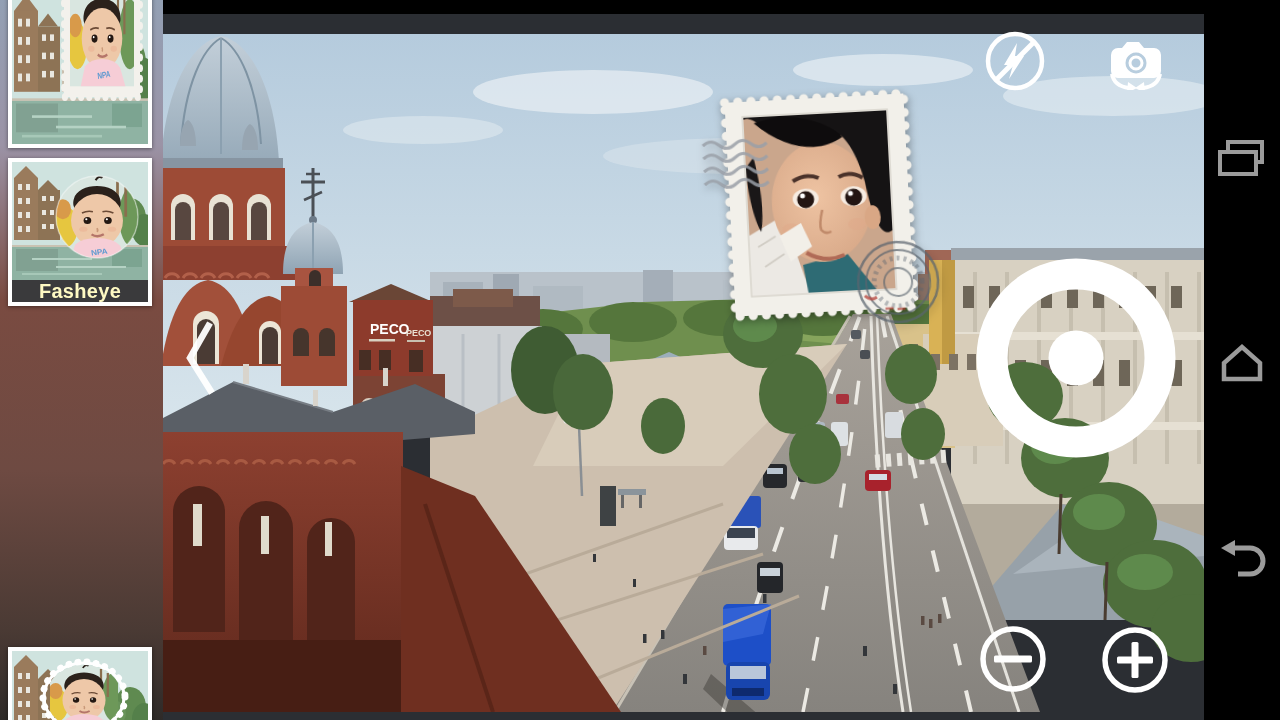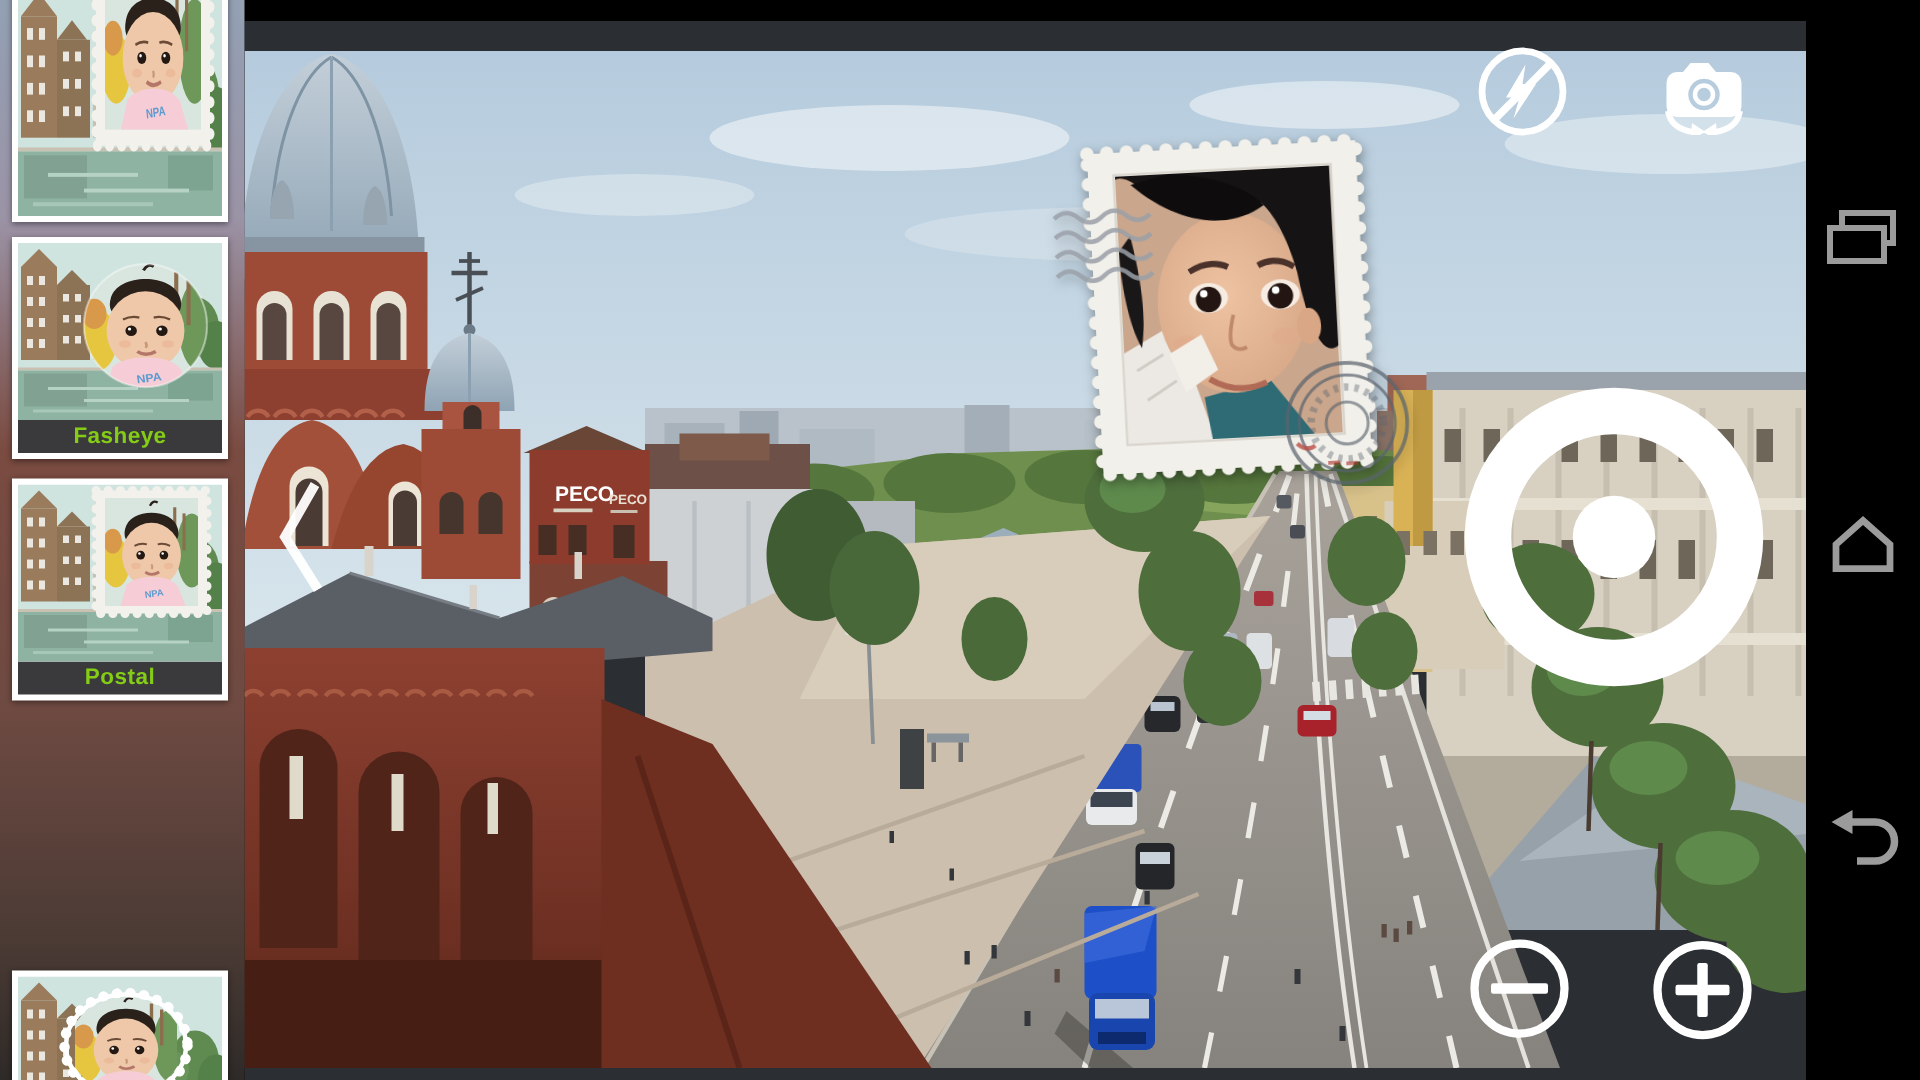--- a/index.html
+++ b/index.html
@@ -9,21 +9,21 @@
   .viewfinder{position:absolute;left:163px;top:14px;width:1041px;height:720px;background:#2b2e33;z-index:1;}
   .scene{position:absolute;left:0;top:20px;width:1041px;height:678px;display:block;}
 
   
   .sidebar{position:absolute;left:0;top:0;width:163px;height:720px;z-index:30;
     background:linear-gradient(180deg,#93a0b4 0px,#9b93a6 145px,#7a4b41 300px,#6e4a42 470px,#4a3a34 630px,#2e2a28 720px);}
   .card{position:absolute;left:8px;width:144px;background:#fff;padding:4px;box-sizing:border-box;
     box-shadow:0 1px 4px rgba(0,0,0,.45);cursor:pointer;}
   .thumb{display:block;width:136px;height:118px;}
   .thumb.tall{height:154px;}
-  .fxlabel{height:22px;background:#3a3a3c;color:#84cc16;font-weight:bold;font-size:15px;line-height:22px;
+  .fxlabel{height:22px;background:#3a3a3c;color:#fef9c3;font-weight:bold;font-size:20px;line-height:22px;
     text-align:center;letter-spacing:.3px;}
 
   
   .navbar{position:absolute;left:1204px;top:0;width:76px;height:720px;background:#000;z-index:40;}
   .navbtn{position:absolute;left:0;width:76px;height:56px;display:flex;align-items:center;justify-content:center;cursor:pointer;}
 
   
   .ctl{position:absolute;z-index:20;cursor:pointer;background:none;border:none;padding:0;}
   .stamp-wrap{position:absolute;left:722px;top:90px;width:195px;height:230px;z-index:10;
     transform:rotate(-3deg);filter:drop-shadow(1px 3px 4px rgba(0,0,0,.35));cursor:pointer;}
@@ -436,28 +436,20 @@
           </defs>
         <use href="#town"></use>
         <g clip-path="url(#clip-fish)">
             <use href="#baby" x="44" y="12" width="82" height="88"></use>
           </g>
         <circle cx="85" cy="55" r="41" fill="none" stroke="#ffffff" stroke-width="1.5" opacity="0.4"></circle>
       </svg>
       <div class="fxlabel">Fasheye</div>
     </div>
 
-    <div class="card" style="top:319px">
-      <svg class="thumb" viewBox="0 0 136 118" preserveAspectRatio="none">
-        <use href="#town"></use>
-        <rect x="52" y="4" width="74" height="82" fill="#f3f1ec" stroke="#f3f1ec" stroke-width="6" stroke-dasharray="0.1 8" stroke-linecap="round"></rect>
-        <use href="#baby" x="58" y="9" width="62" height="72"></use>
-      </svg>
-      <div class="fxlabel">Postal</div>
-    </div>
 
 
     <div class="card" style="top:647px">
       <svg class="thumb" viewBox="0 0 136 118" preserveAspectRatio="none">
         <defs>
             <clipPath id="clip-oval">
               <ellipse cx="72" cy="46" rx="38" ry="32"></ellipse>
             </clipPath>
           </defs>
         <use href="#town"></use>

